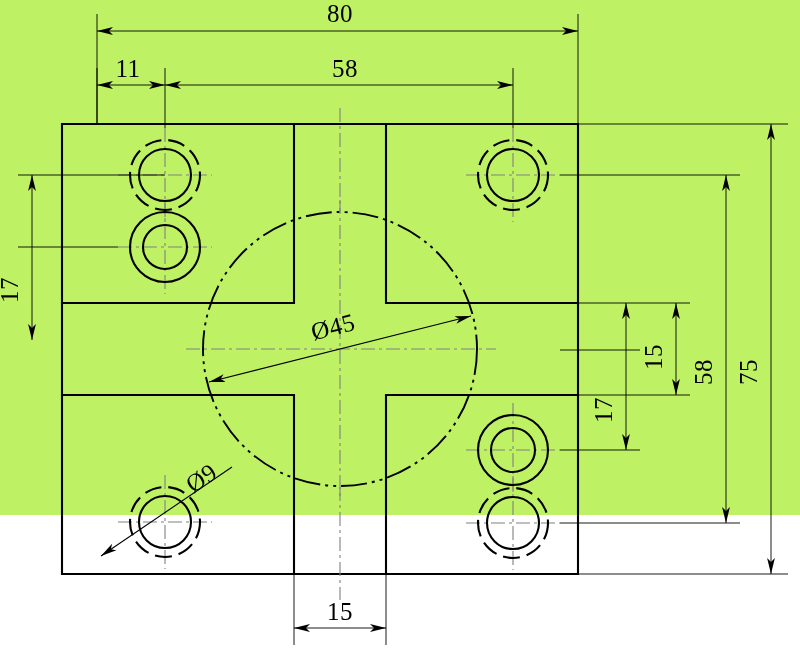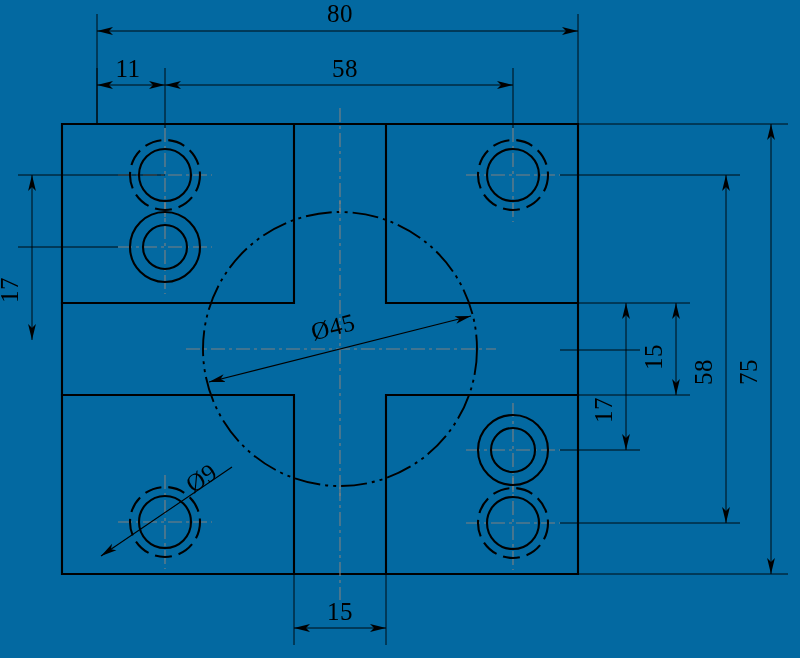--- a/index.html
+++ b/index.html
@@ -9,22 +9,22 @@
   }
   body {
     width: 800px;
     height: 658px;
     font-family: "Liberation Serif", serif;
     overflow: hidden;
   }
   #drawing-root {
     position: relative;
     width: 800px;
-    height: 658px;
-    background: #0369a1;
+    height: 515px;
+    background: #bef264;
   }
   svg#cad {
     display: block;
     width: 800px;
     height: 658px;
   }
   .outline {
     fill: none;
     stroke: #000000;
     stroke-width: 2.1;

